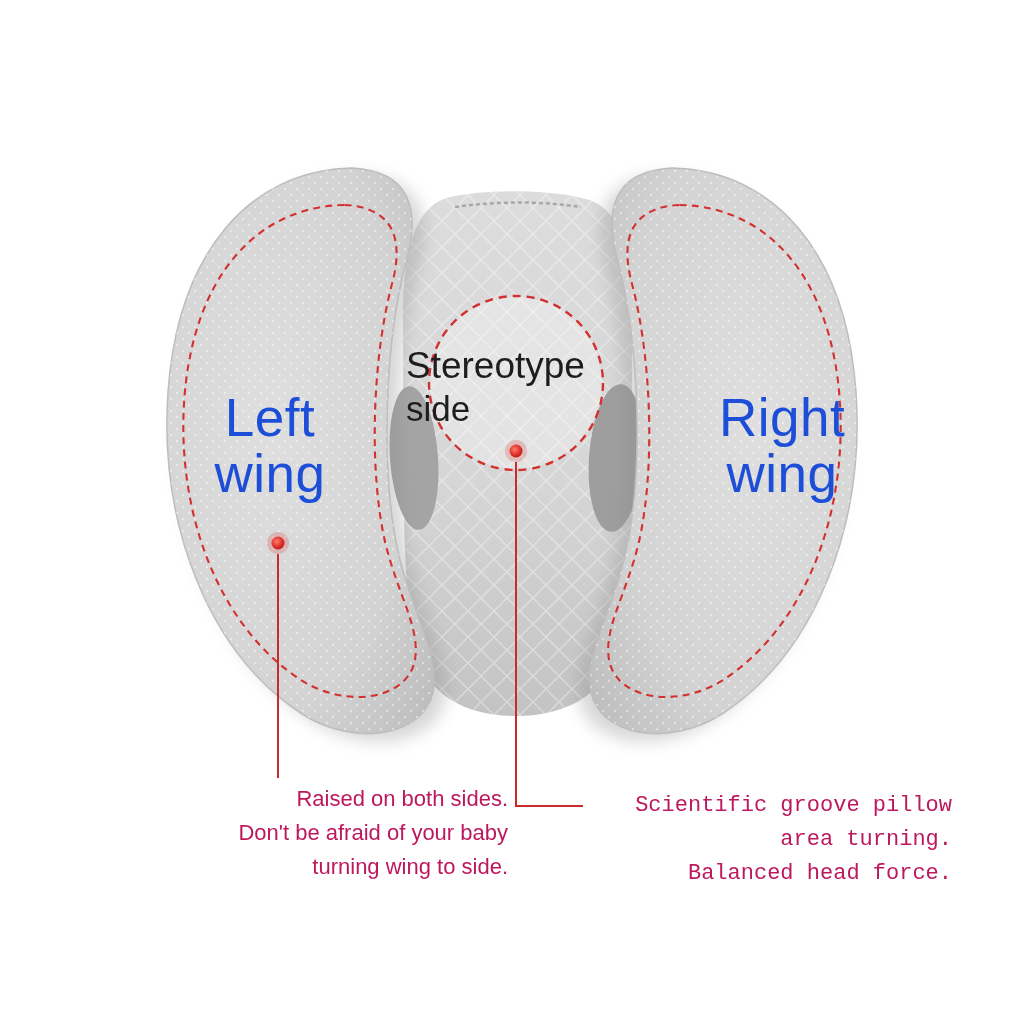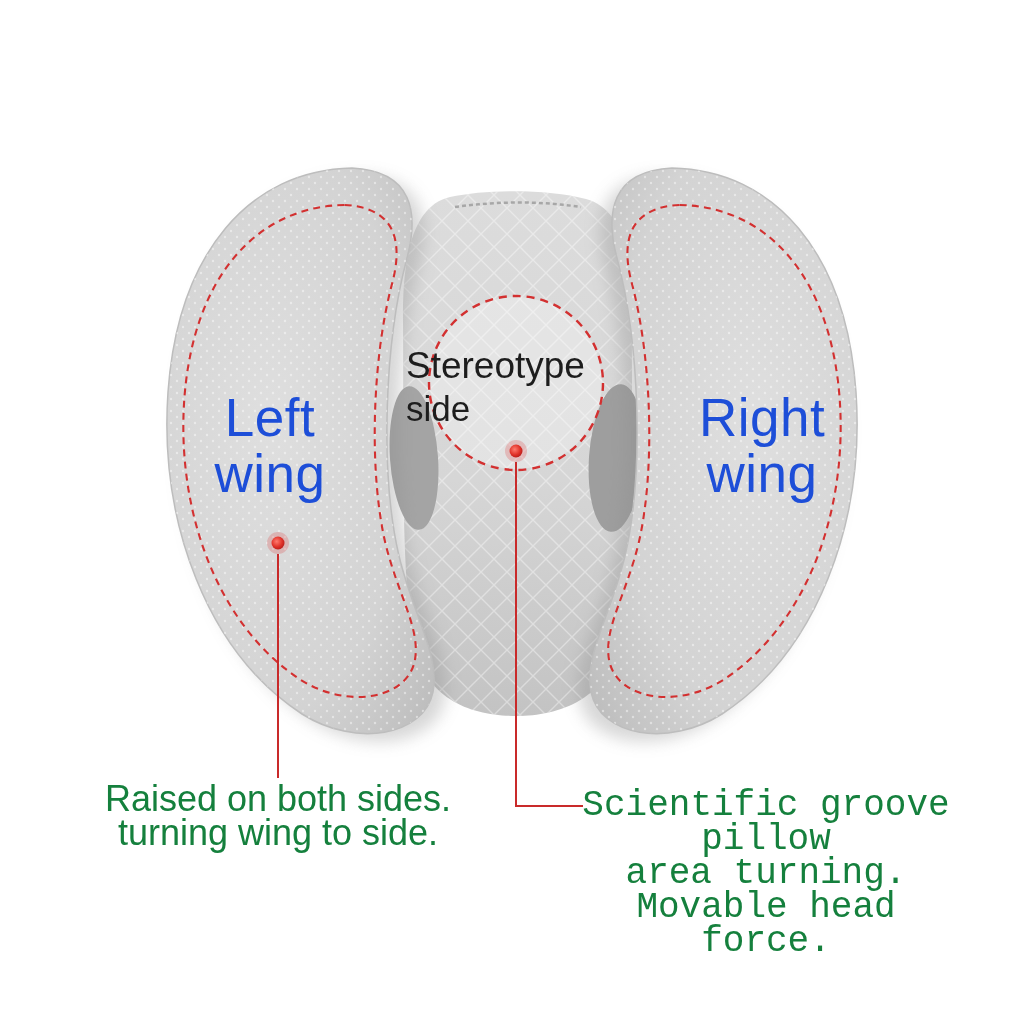--- a/index.html
+++ b/index.html
@@ -26,37 +26,37 @@
     position: absolute;
     width: 240px;
     text-align: center;
     color: #1d4ed8;
     font-size: 53px;
     line-height: 56px;
     letter-spacing: 0.5px;
     font-weight: 400;
   }
   .wing-label-left  { left: 150px; top: 390px; }
-  .wing-label-right { left: 642px; top: 390px; }
+  .wing-label-right { left: 662px; top: 390px; }
   .stereotype-label {
     position: absolute;
     left: 406px;
     top: 344px;
     width: 220px;
     text-align: left;
     color: #1d1d1d;
     font-weight: 400;
   }
   .stereotype-label .line1 { font-size: 37px; line-height: 44px; }
   .stereotype-label .line2 { font-size: 35px; line-height: 42px; }
   .callout {
     position: absolute;
-    text-align: center;
-    color: #15803d;
-    font-size: 36px;
+    text-align: right;
+    color: #be185d;
+    font-size: 22px;
     line-height: 34px;
     font-weight: 400;
   }
   .callout-left  { left: 48px;  top: 782px; width: 460px; }
   .callout-right { left: 580px; top: 789px; width: 372px; font-family: Liberation Mono, monospace; }
 </style>
 </head>
 <body>
 
 <div class="stage">
@@ -167,22 +167,23 @@
     <div>wing</div>
   </div>
 
   <div class="stereotype-label">
     <div class="line1">Stereotype</div>
     <div class="line2">side</div>
   </div>
 
   <div class="callout callout-left">
     <div>Raised on both sides.</div>
+    <div>Don't be afraid of your baby</div>
     <div>turning wing to side.</div>
   </div>
 
   <div class="callout callout-right">
     <div>Scientific groove pillow</div>
     <div>area turning.</div>
-    <div>Movable head force.</div>
+    <div>Balanced head force.</div>
   </div>
 
 </div>
 
 </body></html>

